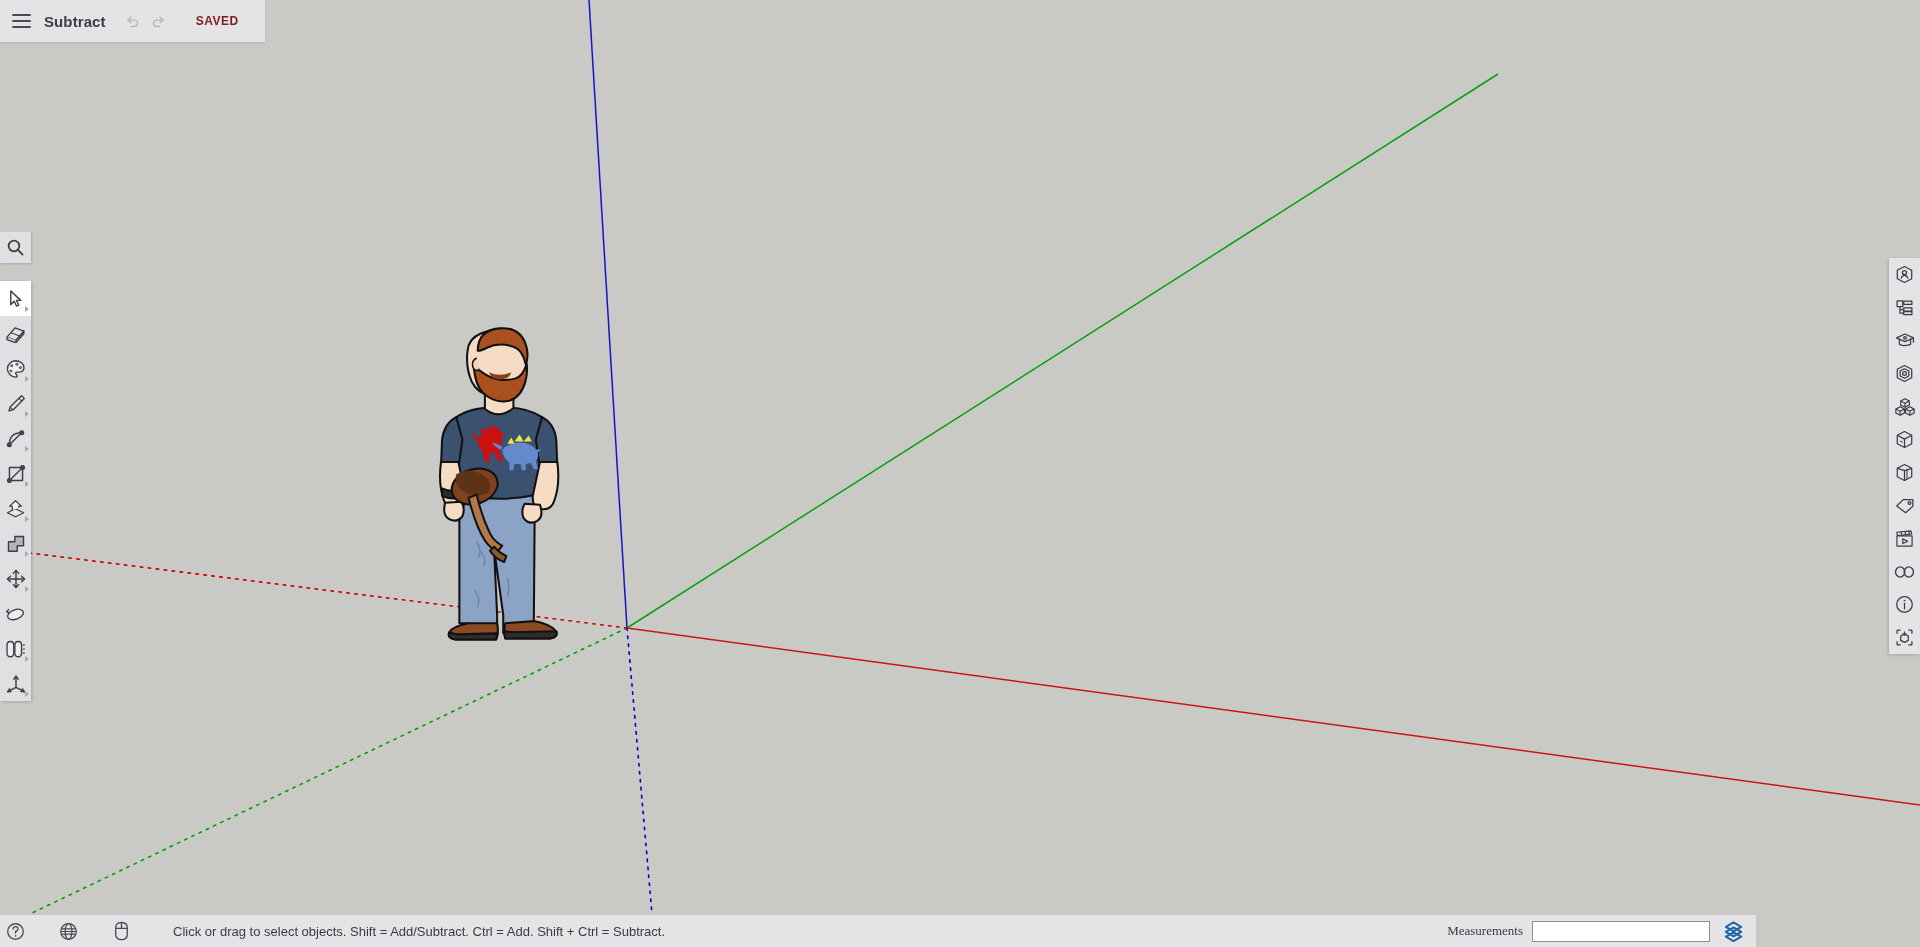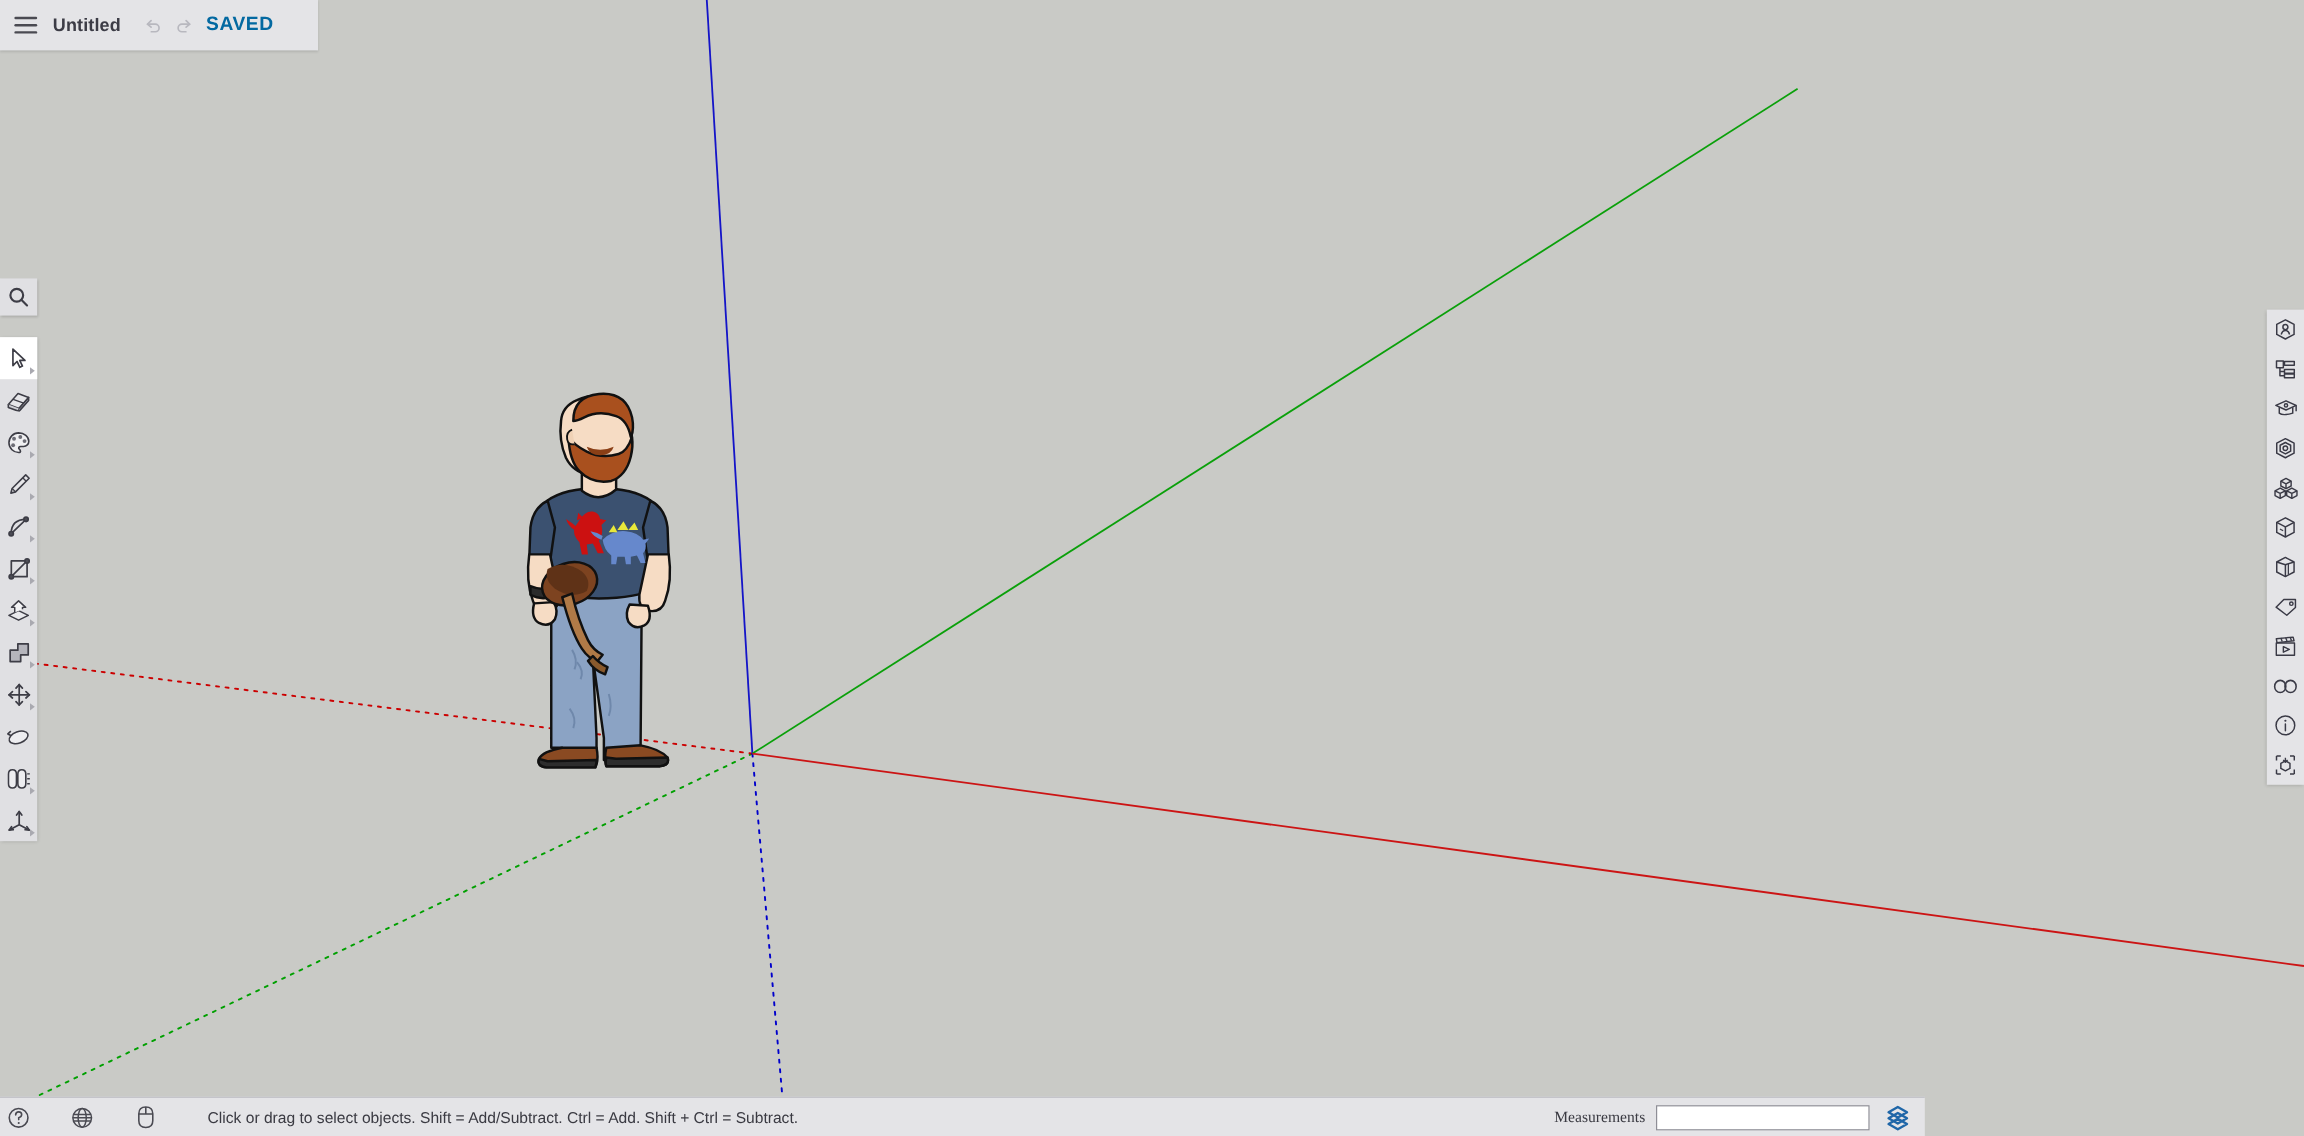--- a/index.html
+++ b/index.html
@@ -38,22 +38,22 @@
   #doc-title {
     font-size: 15px; font-weight: bold; color: #3c3c46;
     margin-left: 2px; margin-right: 14px; letter-spacing: .1px;
     cursor: text;
   }
   .hist-btn {
     width: 26px; height: 34px; display:flex; align-items:center; justify-content:center;
     color: #b8b8bf; cursor: pointer;
   }
   #saved-label {
-    font-size: 16px; font-weight: bold; color: #0369a1;
-    letter-spacing: .5px; margin-left: 5px;
+    font-size: 12px; font-weight: bold; color: #7f1d1d;
+    letter-spacing: .5px; margin-left: 24px;
   }
 
   
   #search-tool {
     position: absolute; left: 0; top: 232px;
     width: 31px; height: 31px;
     background: #e0e0e3;
     display:flex; align-items:center; justify-content:center;
     box-shadow: 1px 1px 2px rgba(0,0,0,.16);
     cursor: pointer; z-index: 30;
@@ -90,21 +90,21 @@
   }
   .rtool {
     width: 31px; height: 33px;
     display:flex; align-items:center; justify-content:center;
     cursor: pointer;
   }
 
   
   #statusbar {
     position: absolute; left: 0; bottom: 0;
-    width: 1604px; height: 33px;
+    width: 1756px; height: 33px;
     background: #e4e4e7;
     border-top: 1px solid #c4c4ca;
     display: flex; align-items: center;
     z-index: 40;
     gap: 22px;
   }
   .sb-icon {
     width: 31px; height: 33px;
     display:flex; align-items:center; justify-content:center;
     cursor: pointer;
@@ -215,21 +215,21 @@
       </g>
     </svg>
   </div>
 
   <div id="header">
     <div id="hamburger">
       <span></span>
         <span></span>
         <span></span>
     </div>
-    <div id="doc-title">Untitled</div>
+    <div id="doc-title">Subtract</div>
     <div class="hist-btn">
       <svg width="15" height="15" viewBox="0 0 16 16" fill="none" stroke="#b8b8bf" stroke-width="1.5" stroke-linecap="round">
         <path d="M3.5 6.5 H10 a3.4 3.4 0 0 1 0 6.8 H6.5"></path>
         <path d="M6.3 3.4 L3.1 6.5 L6.3 9.2"></path>
       </svg>
     </div>
     <div class="hist-btn">
       <svg width="15" height="15" viewBox="0 0 16 16" fill="none" stroke="#b8b8bf" stroke-width="1.5" stroke-linecap="round">
         <path d="M12.5 6.5 H6 a3.4 3.4 0 0 0 0 6.8 H9.5"></path>
         <path d="M9.7 3.4 L12.9 6.5 L9.7 9.2"></path>

